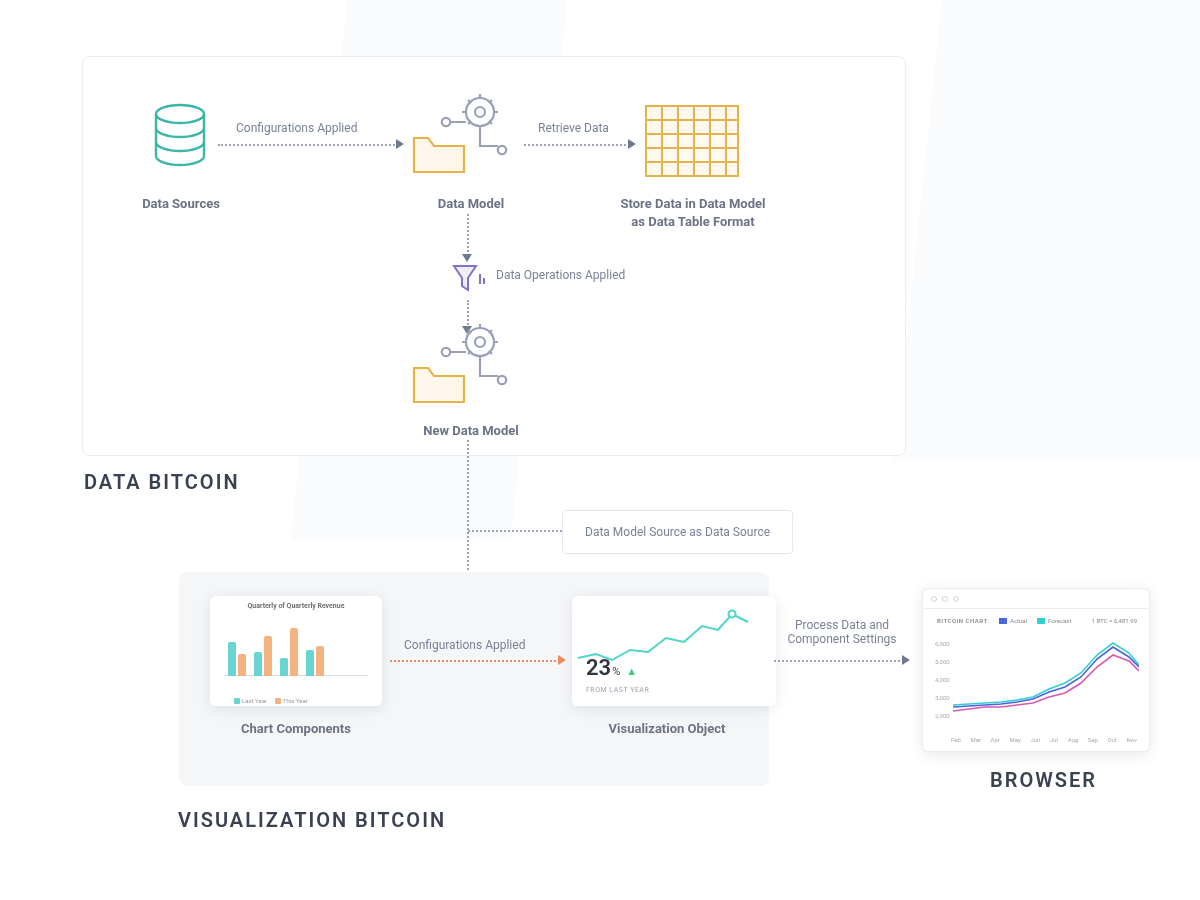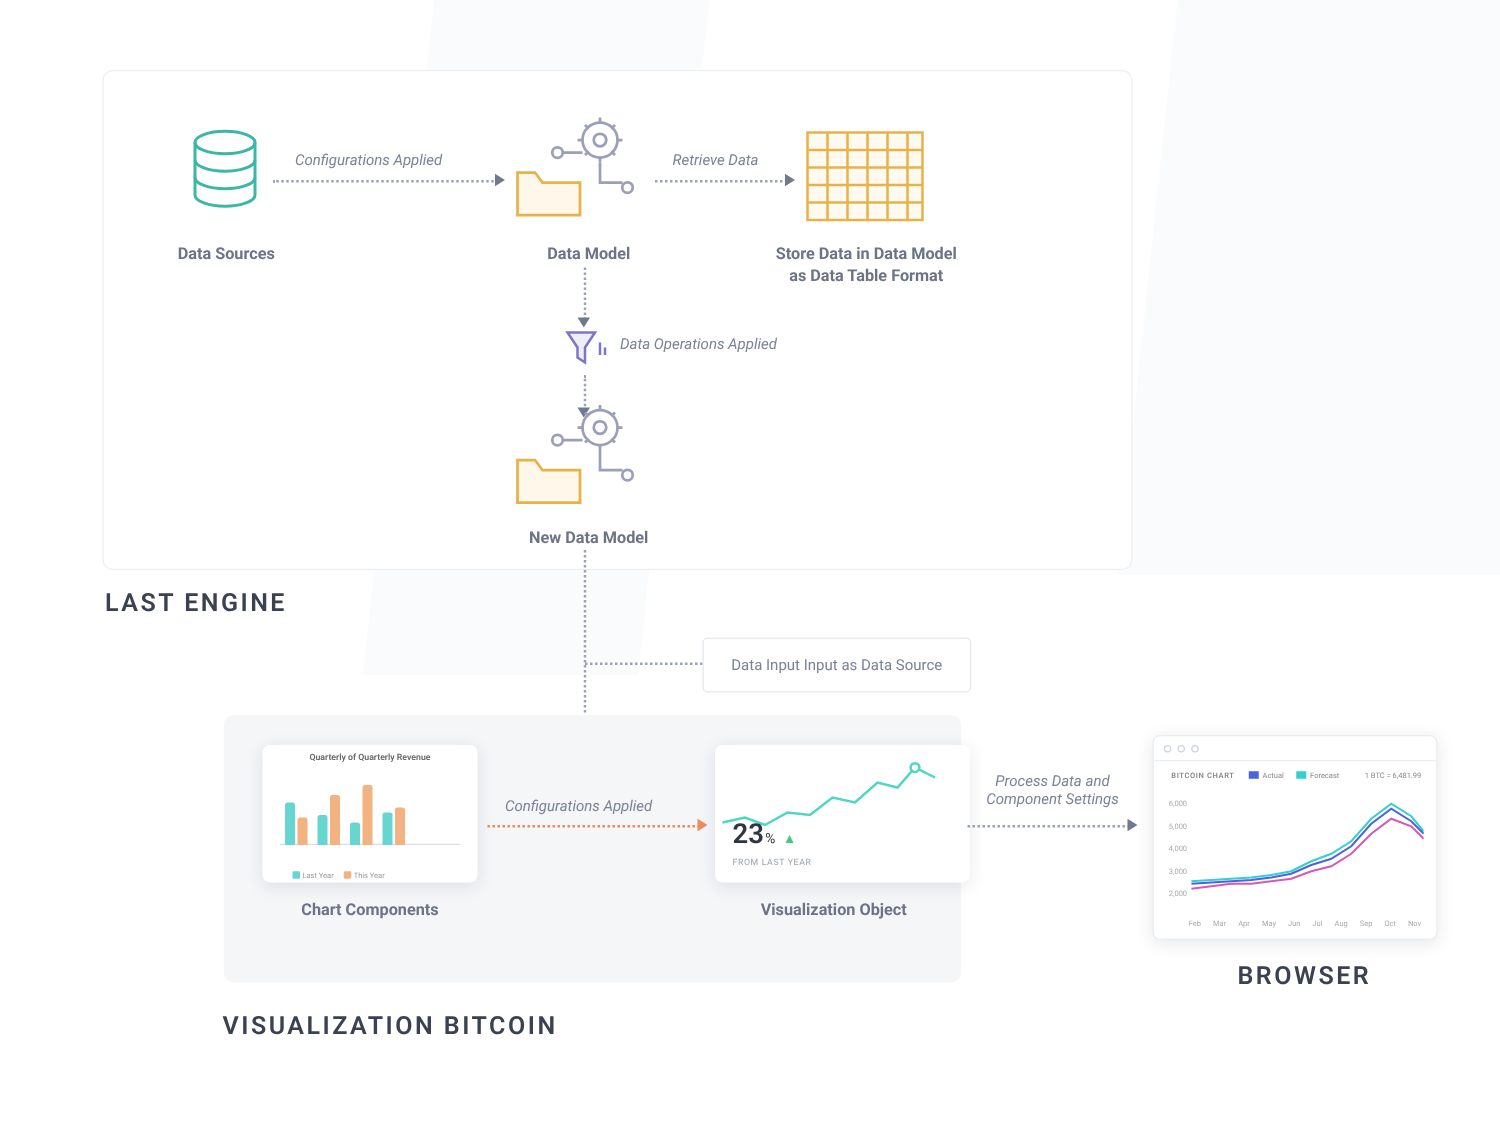--- a/index.html
+++ b/index.html
@@ -44,21 +44,20 @@
     font-size: 13px;
     color: #6b7385;
     text-align: center;
     line-height: 1.4;
     font-weight: 700;
   }
   .edge-label {
     position: absolute;
     font-size: 12px;
     color: #7a8296;
-    font-style: italic;
   }
 
   
   .viz-panel {
     left: 179px; top: 572px;
     width: 590px; height: 214px;
     background: #f4f6f8;
     border-radius: 8px;
   }
 
@@ -128,21 +127,21 @@
   .yvals { position:absolute; left:12px; top:46px; font-size:6px; color:#aaa; line-height:18px; }
   .xvals { position:absolute; left:28px; right:12px; bottom:8px; font-size:6px; color:#aaa; display:flex; justify-content:space-between; }
 </style>
 </head>
 <body>
 
 <div class="bg-shape bg1"></div>
 <div class="bg-shape bg2"></div>
 
 <div class="layer data-panel"></div>
-<div class="layer section-title" style="left:84px; top:470px;">LAST ENGINE</div>
+<div class="layer section-title" style="left:84px; top:470px;">DATA BITCOIN</div>
 
 <svg class="layer" style="left:150px; top:102px;" width="60" height="74">
   <g fill="none" stroke="#3bb6a7" stroke-width="2.4">
     <ellipse cx="30" cy="12" rx="24" ry="9"></ellipse>
     <path d="M6 12v42c0 5 11 9 24 9s24-4 24-9V12"></path>
     <path d="M6 26c0 5 11 9 24 9s24-4 24-9"></path>
     <path d="M6 40c0 5 11 9 24 9s24-4 24-9"></path>
   </g>
 </svg>
 <div class="layer label" style="left:133px; top:195px; width:96px;">Data Sources</div>
@@ -205,21 +204,21 @@
   <g fill="none" stroke="#e8b24a" stroke-width="2.2">
     <path d="M6 52h14l6 8h30v26H6z" fill="#fff8ea"></path>
   </g>
 </svg>
 <div class="layer label" style="left:416px; top:422px; width:110px;">New Data Model</div>
 
 <div class="layer vline" style="left:467px; top:440px; height:142px;"></div>
 <div class="layer arrow-d" style="left:462px; top:580px;"></div>
 
 <div class="layer hline" style="left:468px; top:530px; width:94px;"></div>
-<div class="layer pill" style="left:562px; top:510px;">Data Input Input as Data Source</div>
+<div class="layer pill" style="left:562px; top:510px;">Data Model Source as Data Source</div>
 
 <div class="layer viz-panel"></div>
 <div class="layer section-title" style="left:178px; top:808px;">VISUALIZATION BITCOIN</div>
 
 <div class="layer card" style="left:210px; top:596px; width:172px; height:110px;">
   <div class="mini-title">Quarterly of Quarterly Revenue</div>
   <div class="mini-bars">
     <div class="axis"></div>
     <div class="mb teal" style="left:4px;  height:34px;"></div>
     <div class="mb orng" style="left:14px; height:22px;"></div>

